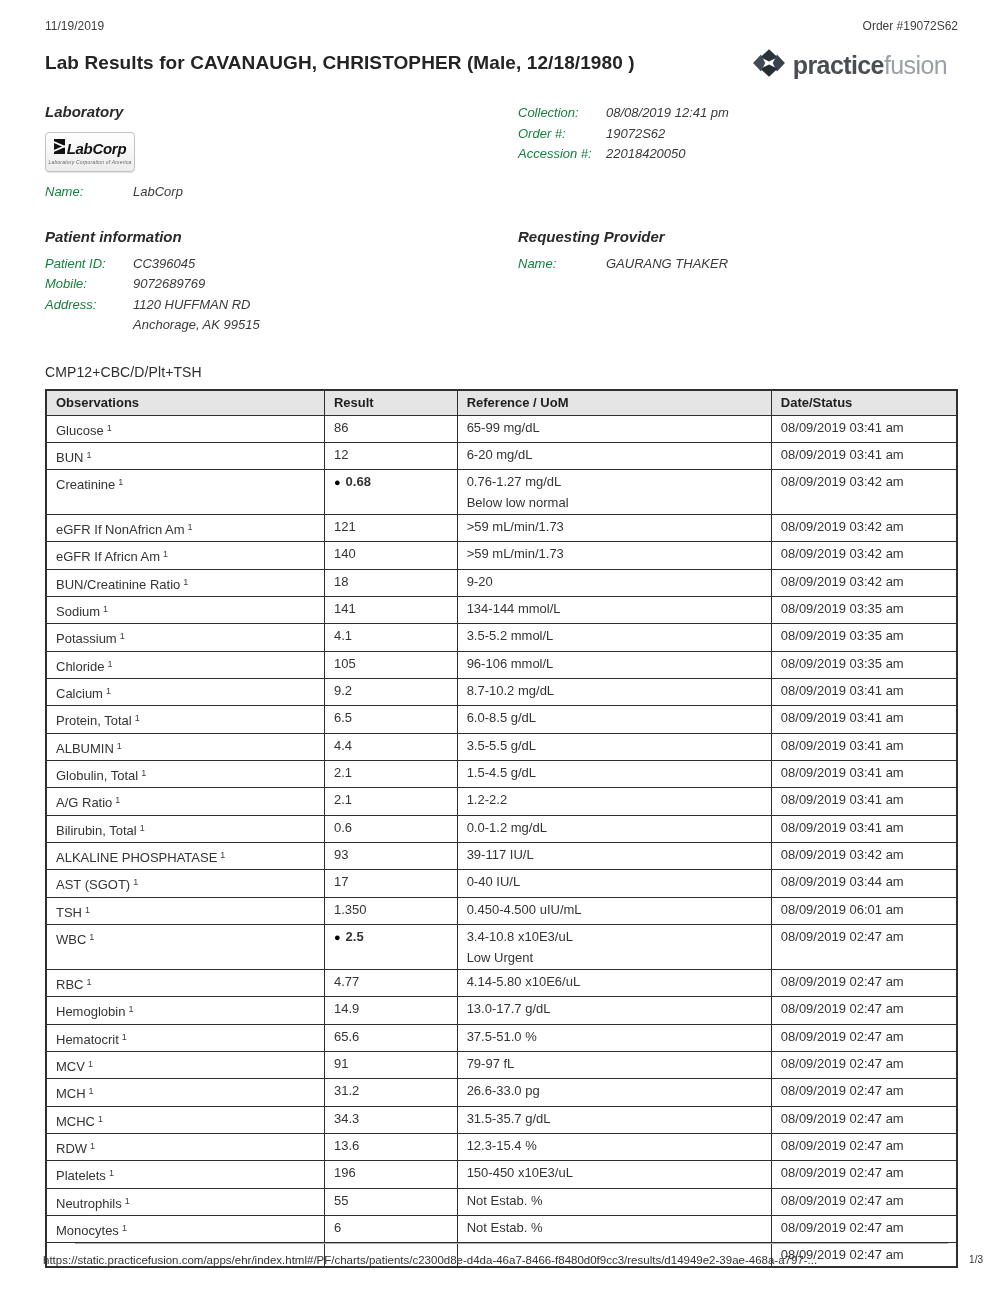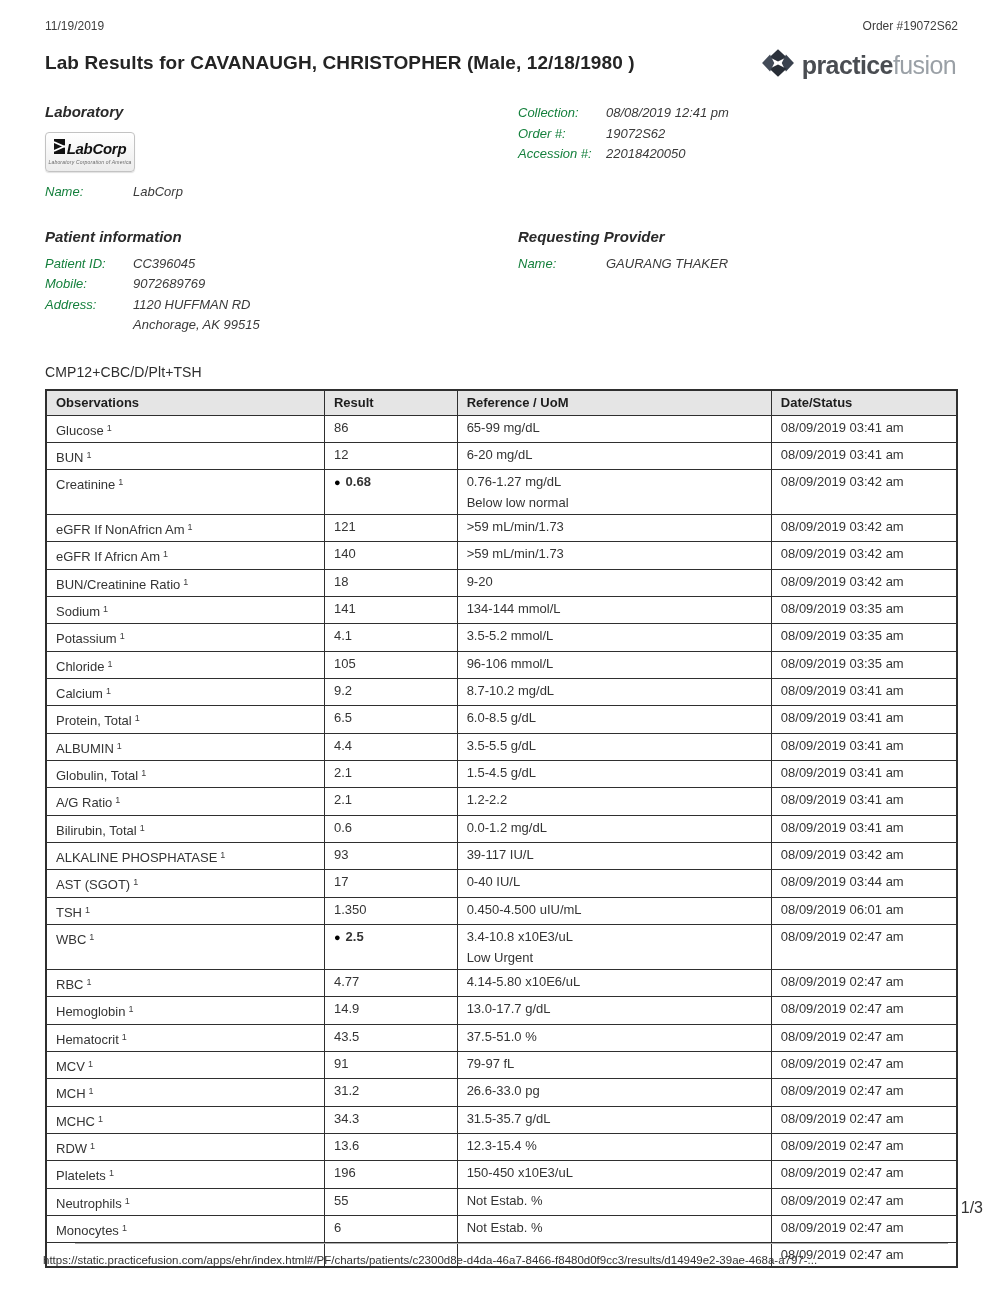--- a/index.html
+++ b/index.html
@@ -13,21 +13,21 @@
     overflow: hidden;
     padding: 19px 42px 0 45px;
   }
   
   .meta-row { position: relative; height: 16px; font-size: 12px; color: #3e3e3e; }
   .print-date { position: absolute; left: 0; top: 0; }
   .order-header { position: absolute; left: 0; right: 0; text-align: right; }
   
   .title-row { display: flex; justify-content: space-between; align-items: flex-start; margin-top: 17px; }
   .page-title { font-size: 19px; font-weight: bold; color: #242424; letter-spacing: 0.1px; }
-  .brand { display: flex; align-items: center; gap: 7px; margin-top: -4px; margin-right: 2px; }
+  .brand { display: flex; align-items: center; gap: 7px; margin-top: -4px; margin-right: 11px; }
   .brand-text { font-size: 25px; letter-spacing: -0.6px; line-height: 1; }
   .brand-text .primary { color: #4a4d52; font-weight: bold; }
   .brand-text .secondary { color: #9aa0a6; font-weight: normal; }
   
   .info-grid { display: grid; grid-template-columns: 473px 1fr; margin-top: 21px; font-style: italic; }
   .section-heading { font-size: 15px; font-weight: bold; color: #2a2a2a; }
   .kv-row { display: flex; font-size: 13px; line-height: 20.5px; color: #424242; }
   .kv-label { flex: 0 0 88px; color: #15803d; }
   .kv-value { color: #3a3a3a; }
   .lab-logo-box {
@@ -70,21 +70,21 @@
   .col-ref { width: 315px; }
   .col-date { width: 186px; }
   sup.obs-sup { font-size: 9px; position: relative; top: 1px; vertical-align: super; margin-left: 3px; color: #3c3c3c; }
   .flag-dot { display: none; font-size: 11px; margin-right: 5px; vertical-align: 0.5px; color: #000; }
   td.abnormal { font-weight: bold; color: #111; }
   td.abnormal .flag-dot { display: inline; }
   .ref-note { line-height: 17px; padding-top: 4px; }
   
   .footer-line { position: absolute; left: 75px; top: 1243px; width: 873px; height: 1px; background: #adadad; }
   .footer-url { position: absolute; left: 43px; top: 1254px; font-size: 11.5px; color: #333; }
-  .footer-page { position: absolute; right: 17px; top: 1199px; font-size: 16px; color: #333; }
+  .footer-page { position: absolute; right: 17px; top: 1254px; font-size: 10px; color: #333; }
 </style>
 </head>
 <body>
 
 <div class="page">
 
   <div class="meta-row">
     <span class="print-date">11/19/2019</span>
     <span class="order-header">Order #19072S62</span>
   </div>
@@ -353,21 +353,21 @@
         <tr>
       <td class="col-obs"><span>Hemoglobin</span><sup class="obs-sup">1</sup></td>
       <td class="col-result"><span>14.9</span></td>
       <td class="col-ref">
             <div>13.0-17.7 g/dL</div>
           </td>
       <td class="col-date">08/09/2019 02:47 am</td>
     </tr>
         <tr>
       <td class="col-obs"><span>Hematocrit</span><sup class="obs-sup">1</sup></td>
-      <td class="col-result"><span>43.5</span></td>
+      <td class="col-result"><span>65.6</span></td>
       <td class="col-ref">
             <div>37.5-51.0 %</div>
           </td>
       <td class="col-date">08/09/2019 02:47 am</td>
     </tr>
         <tr>
       <td class="col-obs"><span>MCV</span><sup class="obs-sup">1</sup></td>
       <td class="col-result"><span>91</span></td>
       <td class="col-ref">
             <div>79-97 fL</div>

